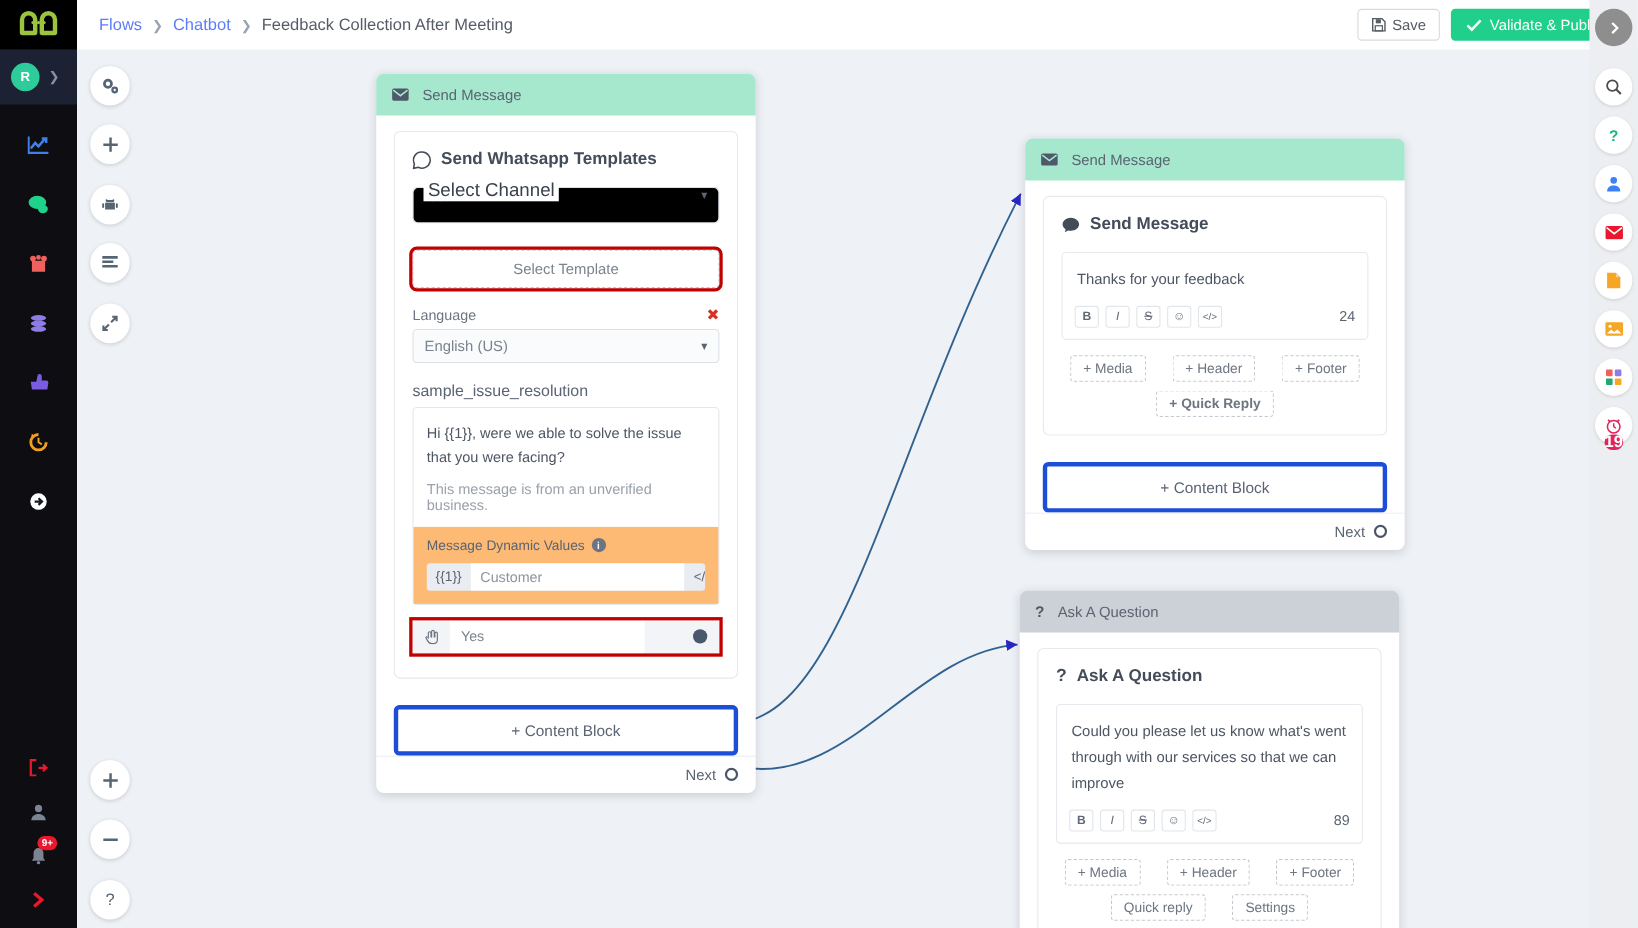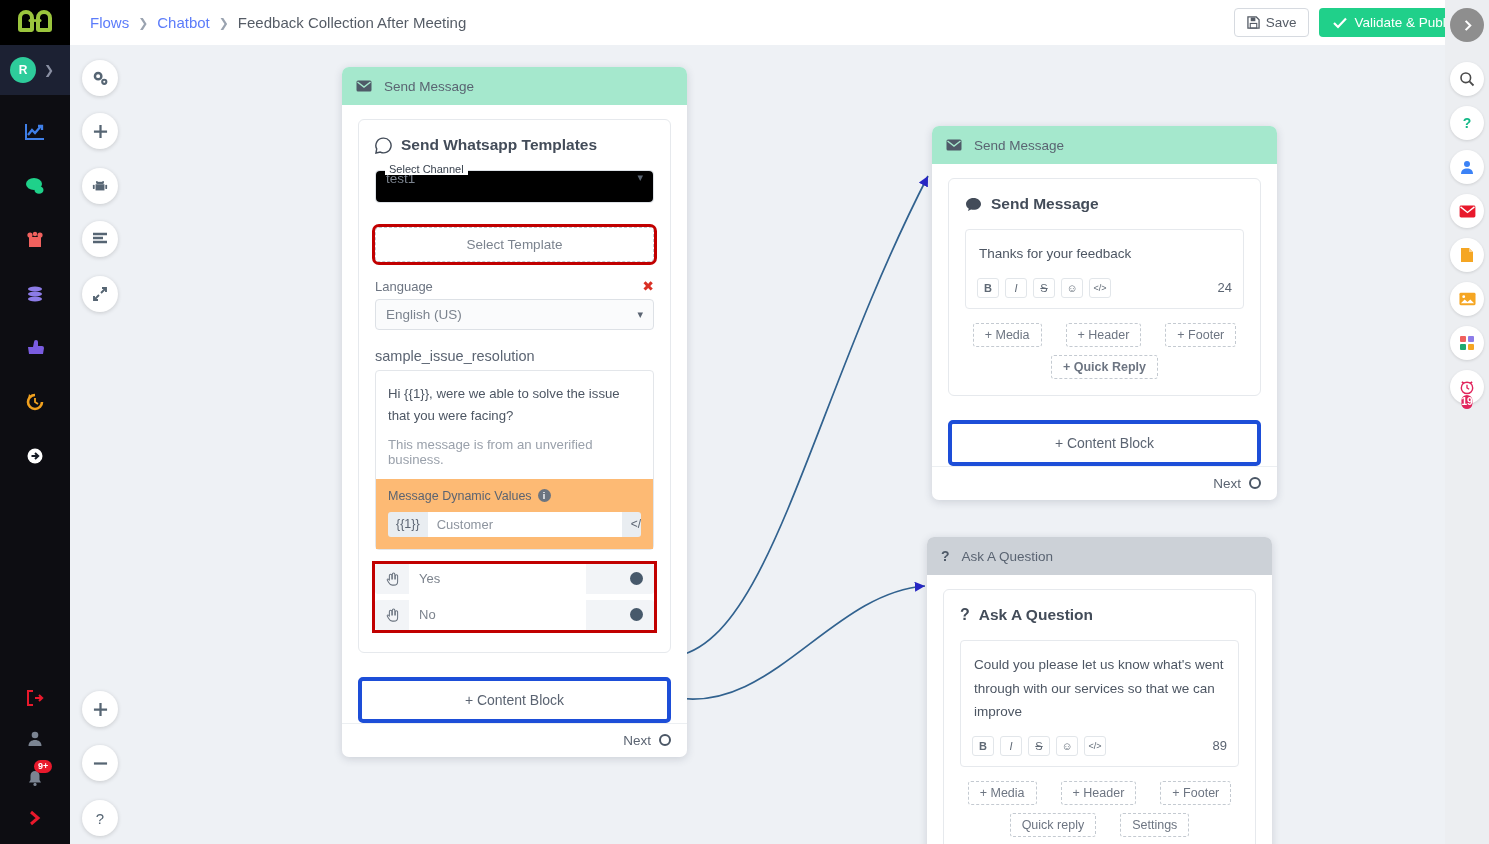--- a/index.html
+++ b/index.html
@@ -117,21 +117,21 @@
     font-size: 15.5px; font-weight: bold; color: #434c59; margin-bottom: 16px;
   }
 
   
   .field-set {
     position: relative; border: 1px solid #dde1e6; border-radius: 4px;
     margin-top: 6px; padding: 0;
   }
   .field-legend {
     position: absolute; top: -8px; left: 9px; background: #fff;
-    padding: 0 4px; font-size: 11px; color: #39424e;
+    padding: 0 4px; font-size: 17px; color: #39424e;
   }
   .fake-select {
     height: 31px; display: flex; padding: 0 10px;
     font-size: 13.5px; color: #7b838e; background: #000000; border-radius: 4px;
   }
   .fake-select .caret { margin-left: auto; color: #5a6472; font-size: 11px; }
   .plain-select {
     height: 31px; border: 1px solid #dde1e6; border-radius: 4px;
     display: flex; align-items: center; padding: 0 10px;
     font-size: 13.5px; color: #7b838e; background: #fafbfc;
@@ -235,21 +235,21 @@
   }
   .rr-btn {
     width: 34px; height: 34px; border-radius: 50%; background: #fff;
     box-shadow: 0 1px 3px rgba(0,0,0,.13);
     display: flex; align-items: center; justify-content: center;
     position: relative; cursor: pointer; font-size: 15px;
   }
   .rr-btn.collapse { background: #8e8e8e; color: #fff; box-shadow: none; }
   #alarm-badge {
     position: absolute; bottom: -5px; left: 50%; transform: translateX(-50%);
-    background: #e1245c; color: #fff; font-size: 10px; font-weight: bold;
+    background: #e1245c; color: #fff; font-size: 15px; font-weight: bold;
     border-radius: 8px; padding: 1px 0; line-height: 12px;
   }
   .grid-icon { display: grid; grid-template-columns: 6px 6px; gap: 2px; }
   .grid-icon i { width: 6px; height: 6px; border-radius: 1px; display: block; }
 </style>
 </head>
 <body>
 
 <div id="app">
 
@@ -494,32 +494,20 @@
                 <svg width="14" height="14" viewBox="0 0 16 16">
                   <path d="M5 9V4a1.4 1.4 0 012.8 0v4h.6V2.6a1.4 1.4 0 012.8 0V8h.6V4.4a1.3 1.3 0 012.6 0V11c0 2.4-1.8 4-4.2 4H8.4C6 15 5 13.4 4 11.6L2.6 9.2c-.4-.8.6-1.6 1.3-1z" fill="none" stroke="#6b7480" stroke-width="1.2"></path>
                 </svg>
               </span>
               <span class="opt-text">Yes</span>
               <span class="opt-gap"></span>
               <span class="opt-dot-cell">
                   <i class="opt-dot"></i>
                 </span>
             </div>
-            <div class="opt-row">
-              <span class="opt-hand">
-                <svg width="14" height="14" viewBox="0 0 16 16">
-                  <path d="M5 9V4a1.4 1.4 0 012.8 0v4h.6V2.6a1.4 1.4 0 012.8 0V8h.6V4.4a1.3 1.3 0 012.6 0V11c0 2.4-1.8 4-4.2 4H8.4C6 15 5 13.4 4 11.6L2.6 9.2c-.4-.8.6-1.6 1.3-1z" fill="none" stroke="#6b7480" stroke-width="1.2"></path>
-                </svg>
-              </span>
-              <span class="opt-text">No</span>
-              <span class="opt-gap"></span>
-              <span class="opt-dot-cell">
-                  <i class="opt-dot"></i>
-                </span>
-            </div>
           </div>
         </div>
       </div>
       <div class="content-block-btn">+ Content Block</div>
       <div class="node-foot">
         <span>Next</span>
         <span class="next-ring"></span>
       </div>
     </div>
 

